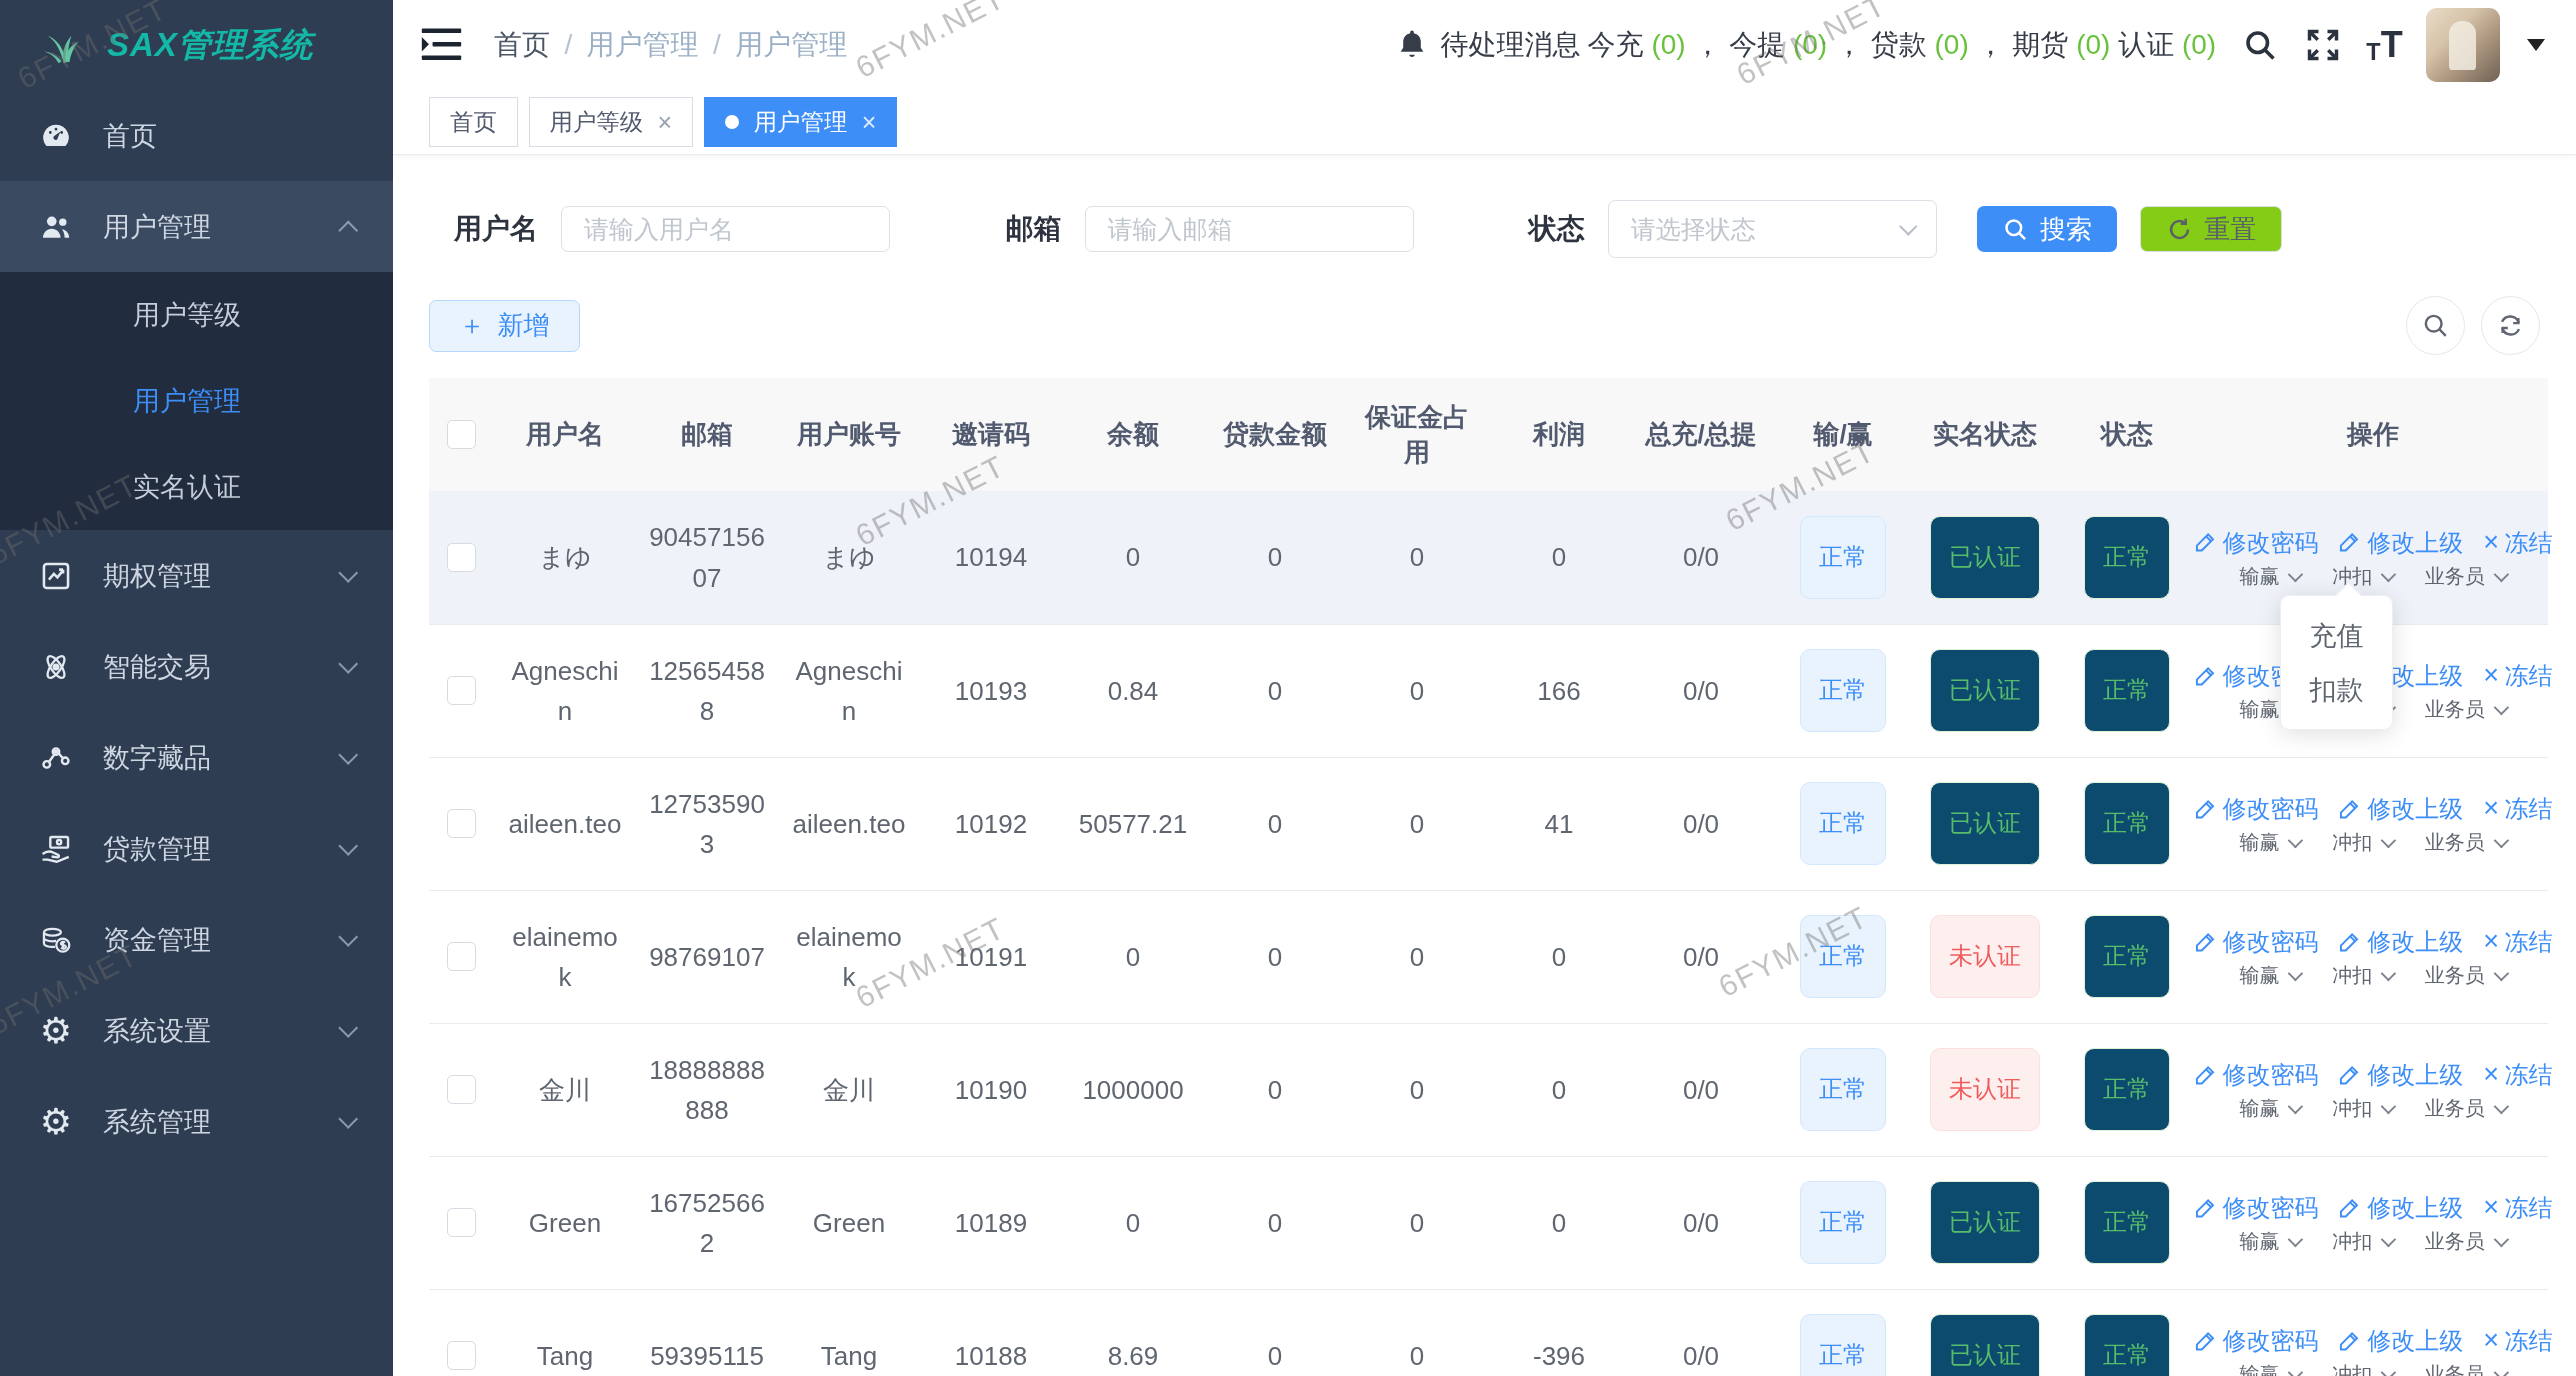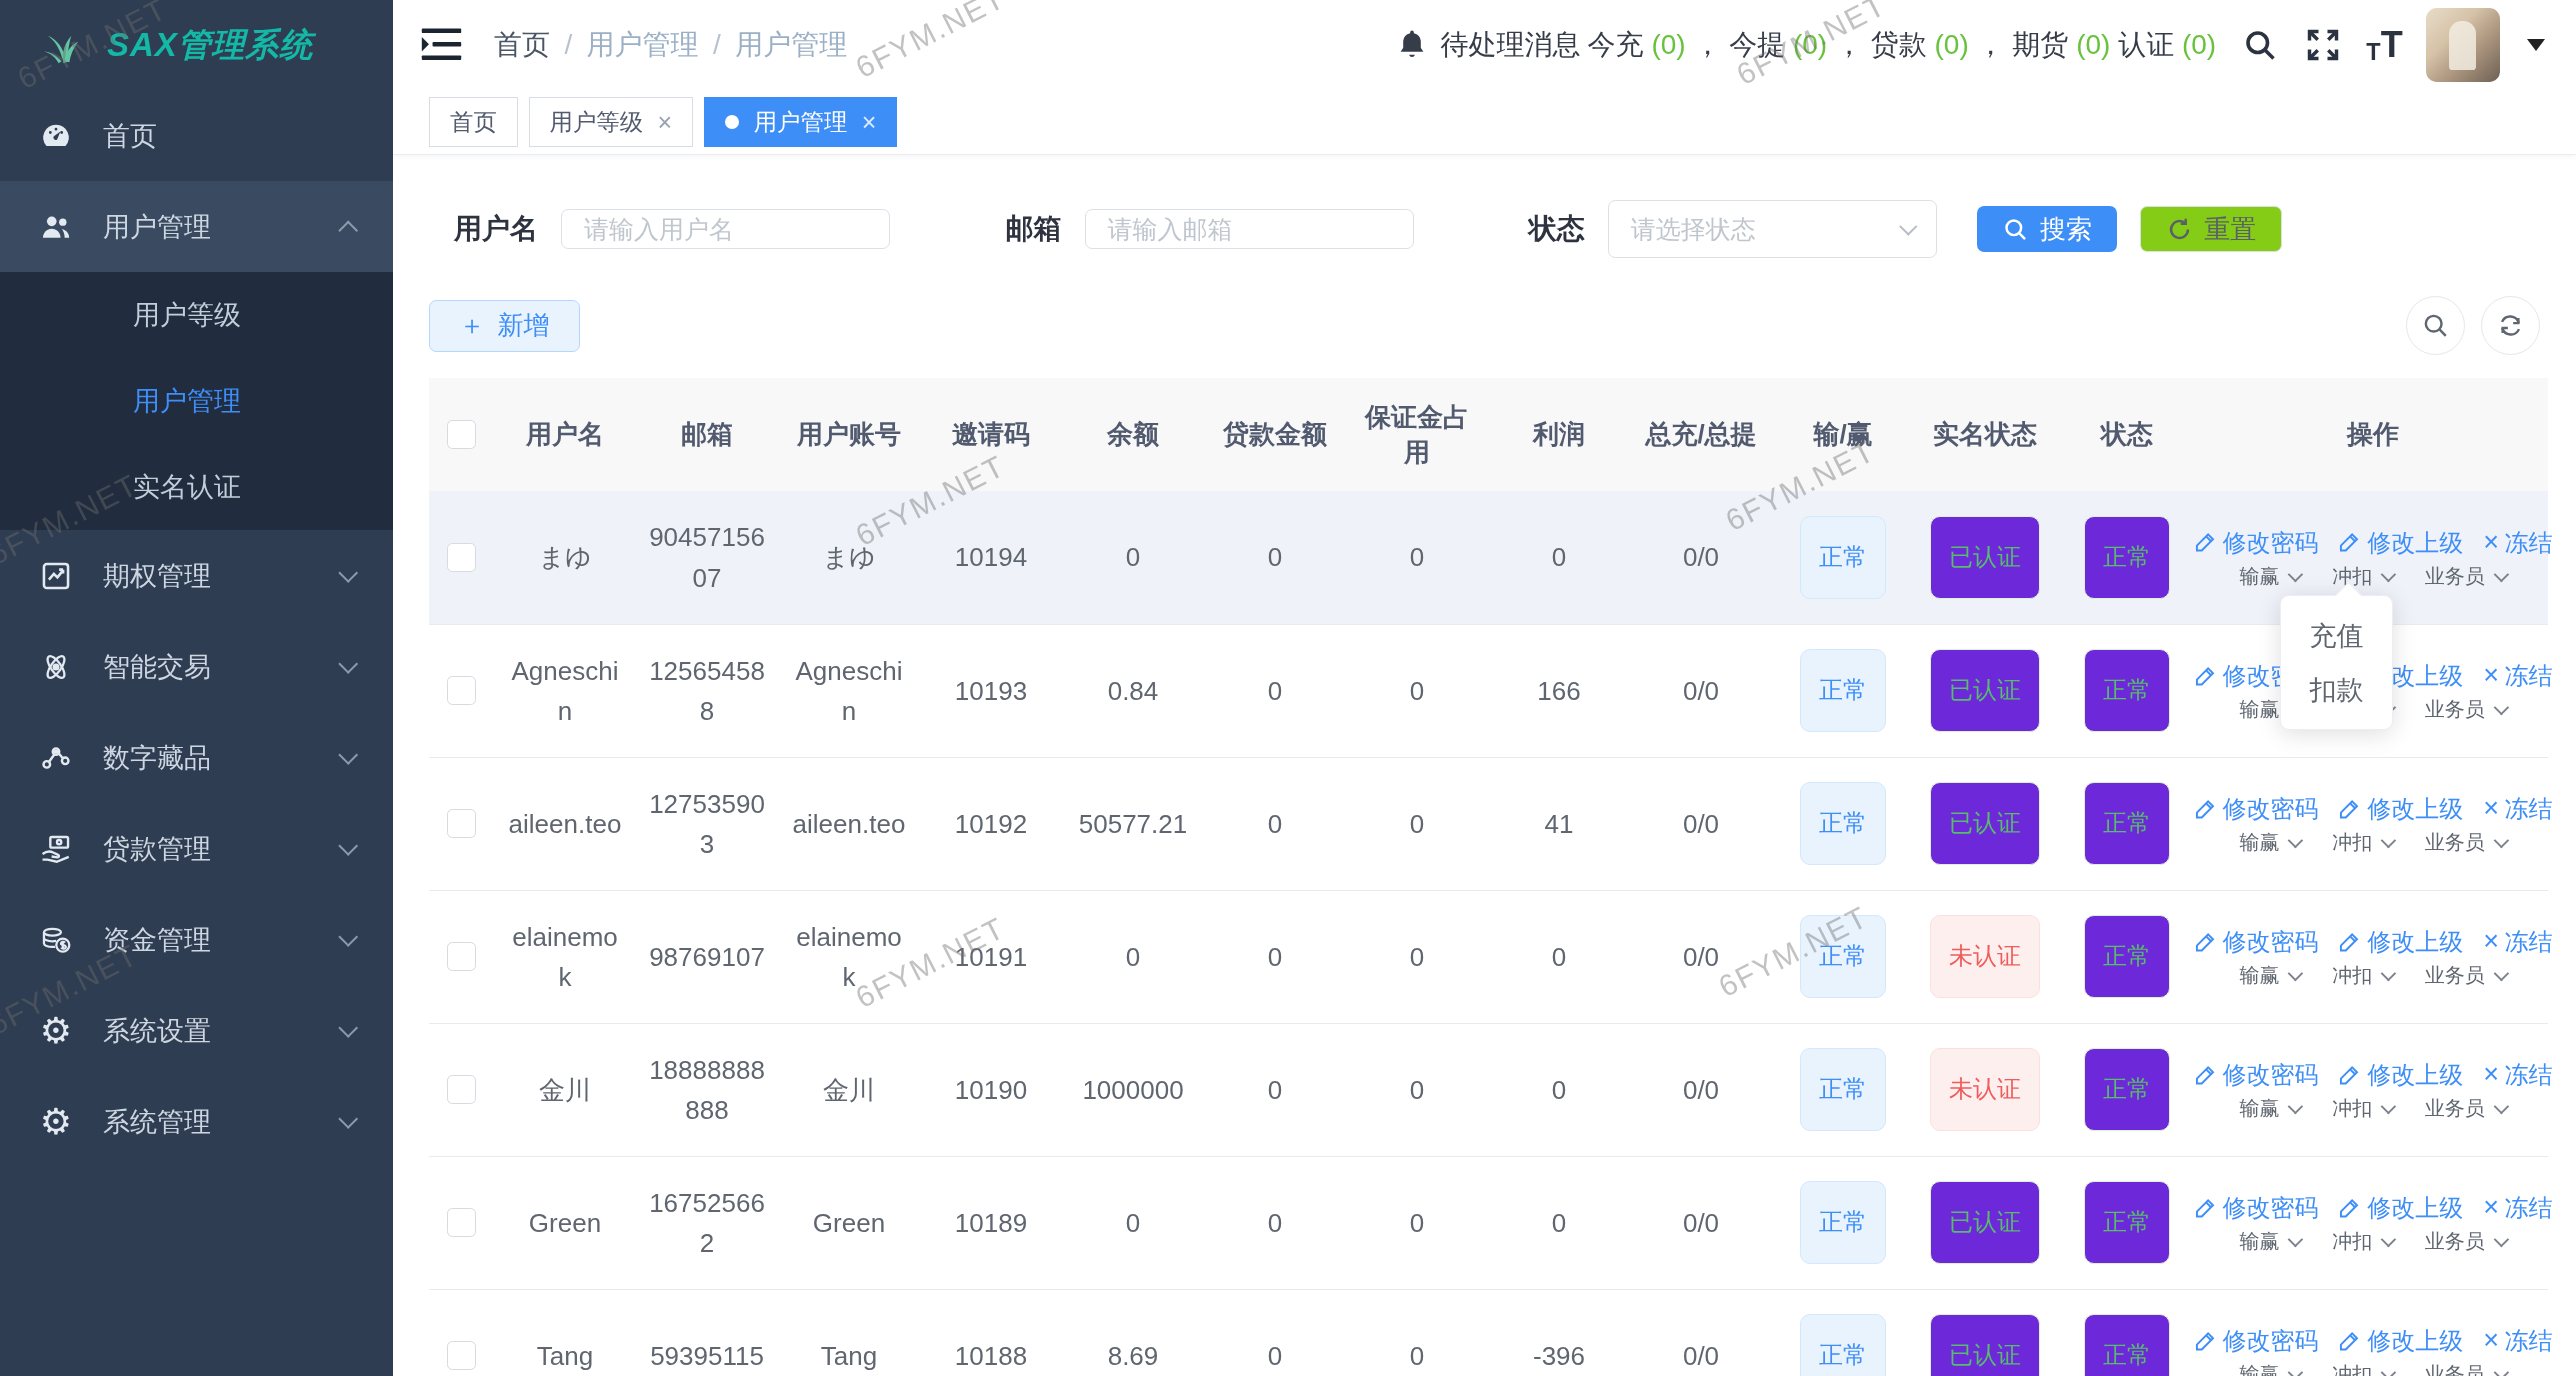--- a/index.html
+++ b/index.html
@@ -57,21 +57,21 @@
   .tab .dot { width:14.4px; height:14.4px; border-radius:50%; background:#fff; display:none; }
   .tab .tclose { font-size:25px; color:#9aa3b2; line-height:1; }
   .tab.active { background:#3e8ef7; border-color:#3e8ef7; color:#fff; }
   .tab.active .dot { display:block; }
   .tab.active .tclose { color:#dceafe; }
 
   
   .content { flex:1; padding:29px 32px 0 36px; position:relative; }
   .filters { display:flex; align-items:center; margin:16px 0 0 25px; font-size:28px; }
   .flabel { font-weight:bold; color:#2e3340; margin-right:23.4px; white-space:nowrap; }
-  .finput { width:329px; height:40px; border:1.8px solid #dcdfe6; border-radius:7.2px; padding:0 21.6px; font-size:25px; color:#b91c1c; background:#fff; }
+  .finput { width:329px; height:46px; border:1.8px solid #dcdfe6; border-radius:7.2px; padding:0 21.6px; font-size:25px; color:#b91c1c; background:#fff; }
   .finput::placeholder { color:#c0c6ce; }
   .fgap { width:115px; }
   .fselect { width:329px; height:58px; border:1.8px solid #dcdfe6; border-radius:7.2px; padding:0 21.6px; font-size:25px;
              color:#c0c6ce; background:#fff; display:flex; align-items:center; justify-content:space-between; cursor:pointer; }
   .fselect .chev { border-color:#b7bdc6; width:12.6px; height:12.6px; border-width:2.2px; }
   .btn { height:46px; border-radius:7.2px; font-size:26px; display:flex; align-items:center; gap:10.8px; padding:0 25px; cursor:pointer; border:none; white-space:nowrap; }
   .btn-primary { background:#3e8ef7; color:#fff; margin-left:40px; }
   .btn-plain { background:#84cc16; color:#5a6068; border:1.8px solid #dcdfe6; margin-left:23.4px; }
   .btn svg { width:27px; height:27px; }
 
@@ -85,21 +85,21 @@
 
   
   table { width:100%; border-collapse:collapse; table-layout:fixed; }
   th { background:#f8f8f9; color:#515a6e; font-weight:bold; font-size:26px; height:113px; padding:0 12.6px; }
   td { height:133px; border-bottom:1.8px solid #e8eaec; text-align:center; vertical-align:middle; font-size:26px;
        color:#5f6670; padding:5.4px 12.6px; word-break:break-all; line-height:1.55; }
   tr.highlight td { background:#eff3f9; }
   .checkbox { width:29px; height:29px; border:1.8px solid #d6dae1; border-radius:5.4px; background:#fff; margin:0 auto; cursor:pointer; }
   .badge { display:inline-block; padding:26px 18px; border-radius:10px; font-size:24px; border:1.8px solid; line-height:1.2; white-space:nowrap; }
   .badge.blue  { background:#e8f3fe; border-color:#d3e8fd; color:#3e8ef7; }
-  .badge.green { background:#6d28d9; border-color:#dff2d7; color:#57bd6a; }
+  .badge.green { background:#0c4a6e; border-color:#dff2d7; color:#57bd6a; }
   .badge.red   { background:#feefef; border-color:#fddfdf; color:#f05b5b; }
 
   .op-line1 { display:flex; justify-content:center; align-items:center; gap:20px; color:#3e8ef7; font-size:24px; white-space:nowrap; }
   .op-link { display:flex; align-items:center; gap:5.4px; cursor:pointer; color:#3e8ef7; }
   .op-link svg { width:23.4px; height:23.4px; }
   .op-x { font-size:27px; line-height:1; }
   .op-line2 { display:flex; justify-content:center; align-items:center; gap:31px; color:#5f6670; font-size:20px; white-space:nowrap; }
   .op-dd { display:flex; align-items:center; gap:10.8px; cursor:pointer; }
   .op-dd .chev { width:10.8px; height:10.8px; border-width:2.2px; border-color:#7c828c; margin-top:-3.6px; }
 

